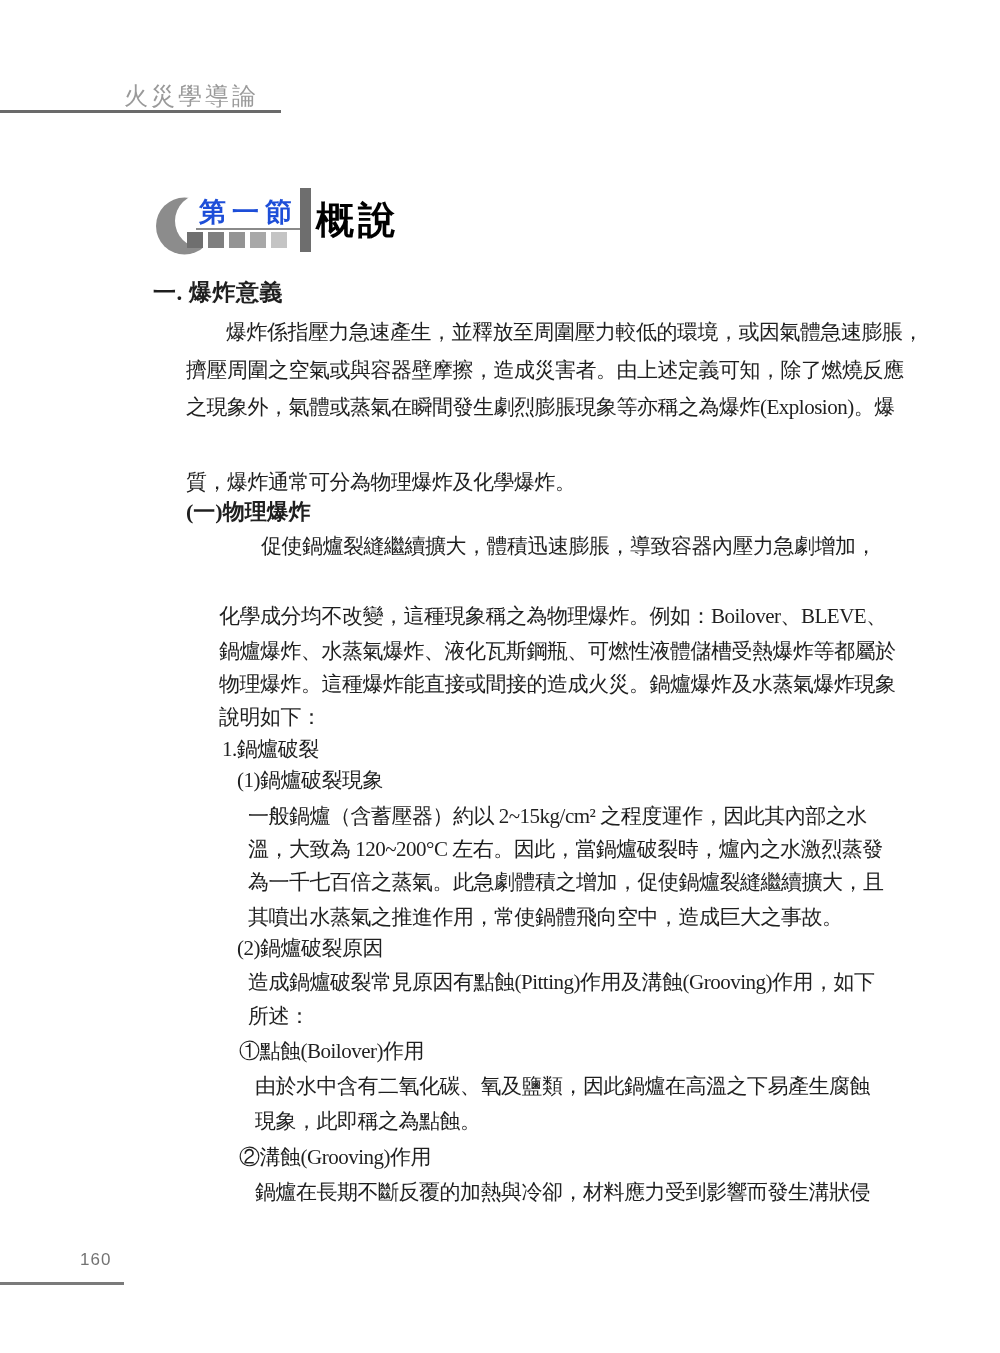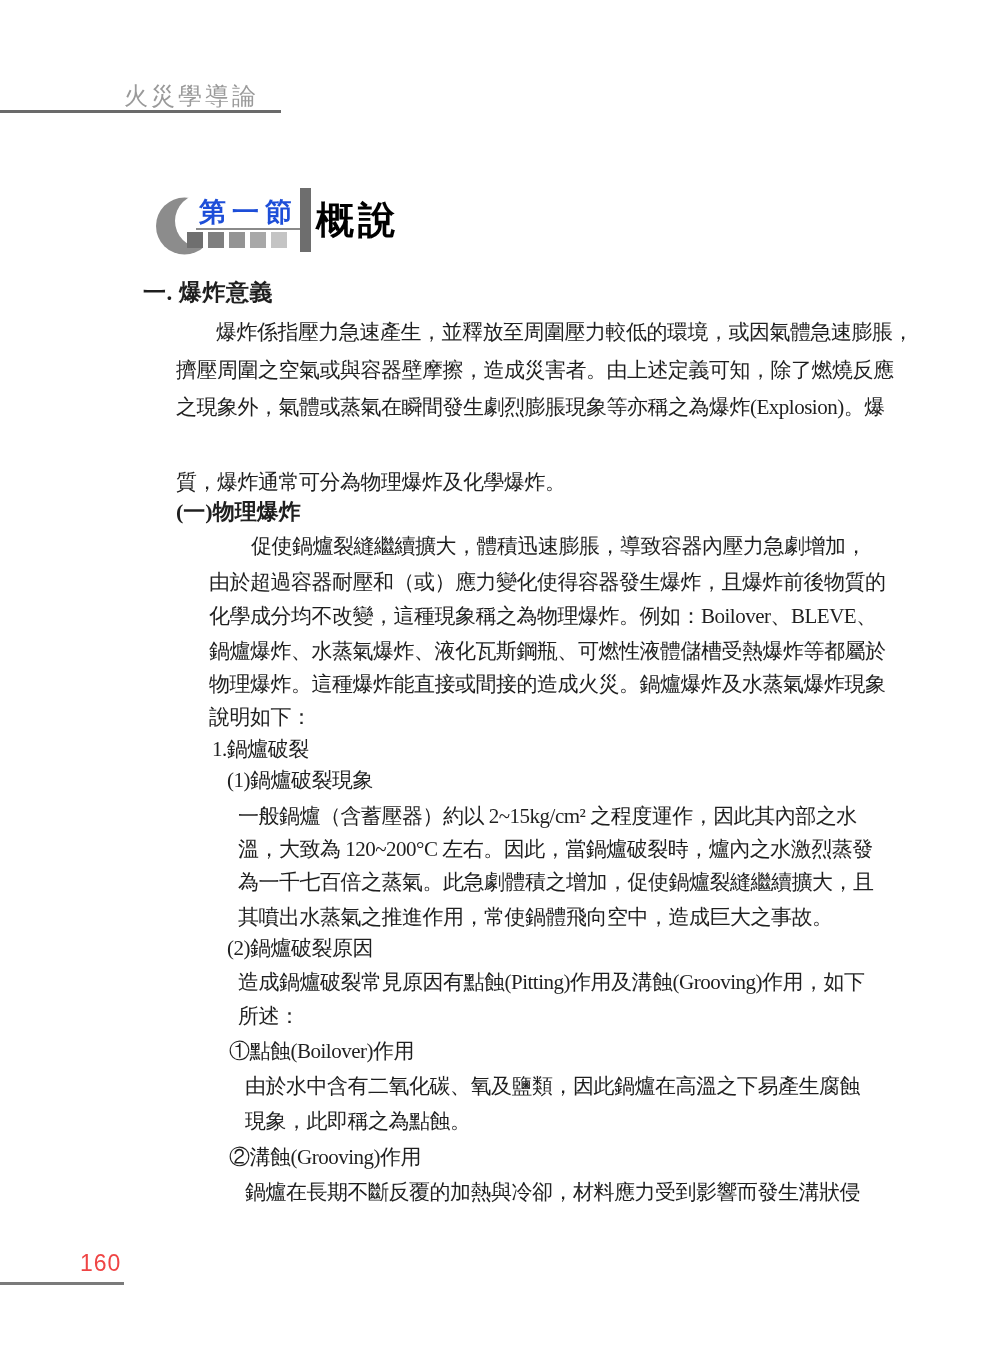--- a/index.html
+++ b/index.html
@@ -68,21 +68,21 @@
   .section-title {
     position: absolute;
     left: 316px; top: 195px;
     font-size: 38px;
     font-weight: bold;
     letter-spacing: 4px;
     color: #000000;
     white-space: pre;
   }
   
-  .content { position: absolute; left: 4px; top: 0; width: 908px; height: 1353px; }
+  .content { position: absolute; left: 14px; top: 0; width: 908px; height: 1353px; }
   .line {
     position: absolute;
     font-size: 21px;
     letter-spacing: -0.5px;
     color: #1f1f1f;
     white-space: pre;
     font-family: "Liberation Serif", serif;
   }
   .h1  { left: 139px; font-size: 23px; font-weight: bold; letter-spacing: 0.5px; }
   .p1f { left: 212px; }
@@ -92,22 +92,22 @@
   .p2  { left: 205px; }
   .h3  { left: 208px; }
   .h4  { left: 223px; }
   .p4  { left: 234px; }
   .h5  { left: 225px; }
   .p5  { left: 241px; }
   
   .page-number {
     position: absolute;
     left: 80px; top: 1250px;
-    font-size: 23px;
-    color: #ef4444;
+    font-size: 17px;
+    color: #737373;
     font-family: "Liberation Sans", sans-serif;
     letter-spacing: 1px;
   }
   .footer-rule {
     position: absolute;
     left: 0; top: 1282px;
     width: 124px; height: 3px;
     background: #7a7a7a;
   }
 </style>
@@ -136,21 +136,20 @@
   <div class="section-title">概說</div>
 
   <div class="content">
       <div class="line h1" style="top: 277px; color: rgb(31, 31, 31);">一. 爆炸意義</div>
       <div class="line p1f" style="top: 318px; color: rgb(31, 31, 31);">爆炸係指壓力急速產生，並釋放至周圍壓力較低的環境，或因氣體急速膨脹，</div>
       <div class="line p1" style="top: 356px; color: rgb(31, 31, 31);">擠壓周圍之空氣或與容器壁摩擦，造成災害者。由上述定義可知，除了燃燒反應</div>
       <div class="line p1" style="top: 393px; color: rgb(31, 31, 31);">之現象外，氣體或蒸氣在瞬間發生劇烈膨脹現象等亦稱之為爆炸(Explosion)。爆</div>
       <div class="line p1" style="top: 468px; color: rgb(31, 31, 31);">質，爆炸通常可分為物理爆炸及化學爆炸。</div>
       <div class="line h2" style="top: 497px; color: rgb(31, 31, 31);">(一)物理爆炸</div>
       <div class="line p2f" style="top: 532px; color: rgb(31, 31, 31);">促使鍋爐裂縫繼續擴大，體積迅速膨脹，導致容器內壓力急劇增加，</div>
-      <div class="line p2" style="top: 568px; color: rgb(31, 31, 31);">由於超過容器耐壓和（或）應力變化使得容器發生爆炸，且爆炸前後物質的</div>
       <div class="line p2" style="top: 602px; color: rgb(31, 31, 31);">化學成分均不改變，這種現象稱之為物理爆炸。例如：Boilover、BLEVE、</div>
       <div class="line p2" style="top: 637px; color: rgb(31, 31, 31);">鍋爐爆炸、水蒸氣爆炸、液化瓦斯鋼瓶、可燃性液體儲槽受熱爆炸等都屬於</div>
       <div class="line p2" style="top: 670px; color: rgb(31, 31, 31);">物理爆炸。這種爆炸能直接或間接的造成火災。鍋爐爆炸及水蒸氣爆炸現象</div>
       <div class="line p2" style="top: 703px; color: rgb(31, 31, 31);">說明如下：</div>
       <div class="line h3" style="top: 735px; color: rgb(31, 31, 31);">1.鍋爐破裂</div>
       <div class="line h4" style="top: 766px; color: rgb(31, 31, 31);">(1)鍋爐破裂現象</div>
       <div class="line p4" style="top: 802px; color: rgb(31, 31, 31);">一般鍋爐（含蓄壓器）約以 2~15kg/cm² 之程度運作，因此其內部之水</div>
       <div class="line p4" style="top: 835px; color: rgb(31, 31, 31);">溫，大致為 120~200°C 左右。因此，當鍋爐破裂時，爐內之水激烈蒸發</div>
       <div class="line p4" style="top: 868px; color: rgb(31, 31, 31);">為一千七百倍之蒸氣。此急劇體積之增加，促使鍋爐裂縫繼續擴大，且</div>
       <div class="line p4" style="top: 903px; color: rgb(31, 31, 31);">其噴出水蒸氣之推進作用，常使鍋體飛向空中，造成巨大之事故。</div>

